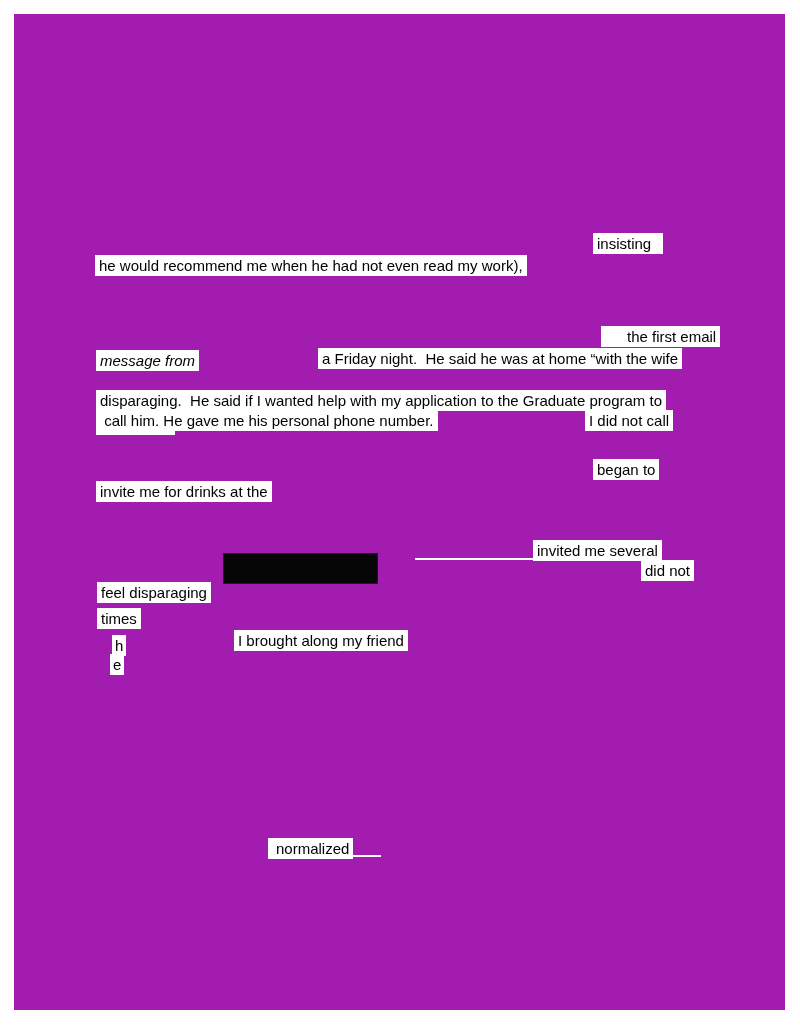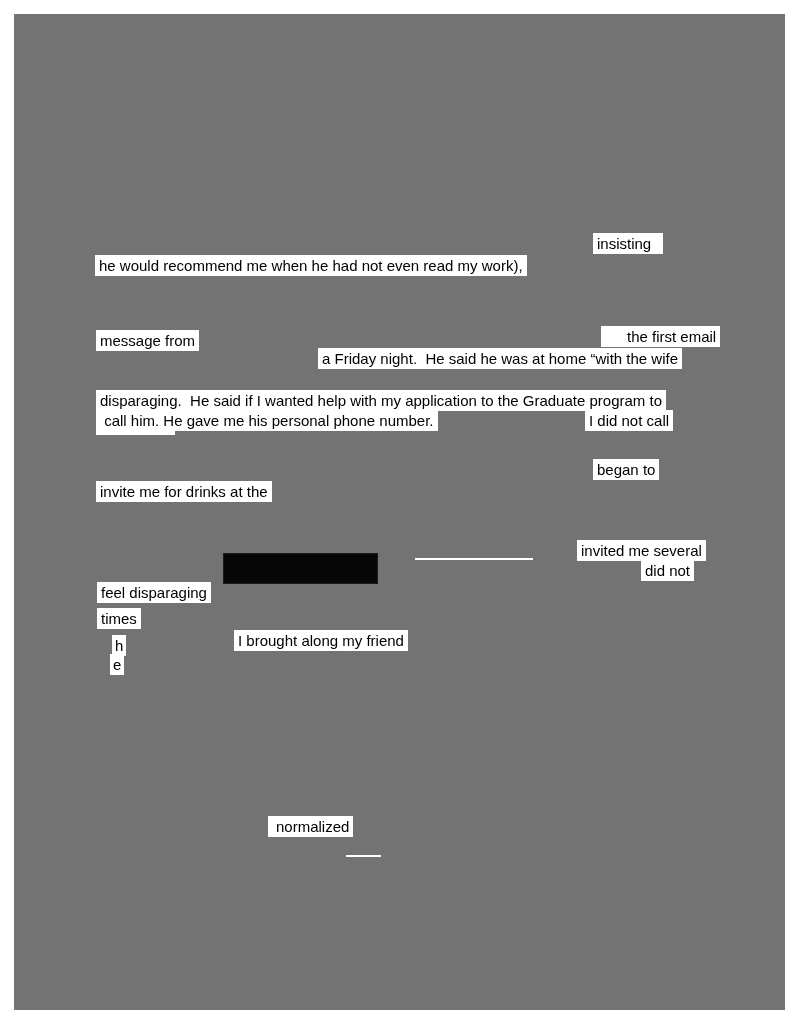--- a/index.html
+++ b/index.html
@@ -14,21 +14,21 @@
     height: 1026px;
     background: #ffffff;
     overflow: hidden;
   }
   .canvas {
     position: absolute;
     left: 14px;
     top: 14px;
     width: 771px;
     height: 996px;
-    background: #737373;
+    background: #a21caf;
   }
   .frag {
     position: absolute;
     background: #ffffff;
     color: #000000;
     font-size: 15px;
     line-height: 17px;
     padding: 2px 4px;
     white-space: pre;
     display: inline-block;
@@ -49,53 +49,53 @@
 
 <div class="page">
   <div class="canvas">
 
     <div class="frag" style="left:579px; top:219px; padding-right:12px;">insisting</div>
 
     <div class="frag" style="left:81px; top:241px;">he would recommend me when he had not even read my work),</div>
 
     <div class="frag" style="left:587px; top:312px;padding-left:26px;">the first email</div>
 
-    <div class="frag" style="left:82px; top:316px;">message from</div>
+    <div class="frag" style="left:82px; top:336px;font-style:italic;">message from</div>
 
     <div class="frag" style="left:304px; top:334px;">a Friday night.  He said he was at home “with the wife</div>
 
     <div class="frag" style="left:82px; top:356px; padding-right:10px;margin-top:44px;">and kids.”</div>
 
     <div class="frag" style="left:82px; top:376px;">disparaging.  He said if I wanted help with my application to the Graduate program to</div>
 
     <div class="frag" style="left:82px; top:396px;"> call him. He gave me his personal phone number.</div>
 
     <div class="frag" style="left:571px; top:396px;">I did not call</div>
 
     <div class="frag" style="left:579px; top:445px;">began to</div>
 
     <div class="frag" style="left:82px; top:467px;">invite me for drinks at the</div>
 
     <div class="faint-box" style="left:209px; top:539px; width:153px; height:29px;"></div>
 
     <div class="hline" style="left:401px; top:544px; width:118px;"></div>
 
-    <div class="frag" style="left:519px; top:526px;margin-left:44px;">invited me several</div>
+    <div class="frag" style="left:519px; top:526px;">invited me several</div>
 
     <div class="frag" style="left:83px; top:546px;margin-top:48px;">times</div>
 
     <div class="frag" style="left:627px; top:546px;">did not</div>
 
     <div class="frag" style="left:83px; top:568px;">feel disparaging</div>
 
     <div class="frag" style="left:98px; top:621px; padding:2px 3px;">h</div>
 
     <div class="frag" style="left:96px; top:640px; padding:2px 3px;">e</div>
 
     <div class="frag" style="left:220px; top:616px;">I brought along my friend</div>
 
 
-    <div class="frag" style="left:254px; top:802px;padding-left:8px;">normalized</div>
+    <div class="frag" style="left:254px; top:824px;padding-left:8px;">normalized</div>
 
     <div class="hline" style="left:332px; top:841px; width:35px;"></div>
 
   </div>
 </div>
 
 </body></html>

